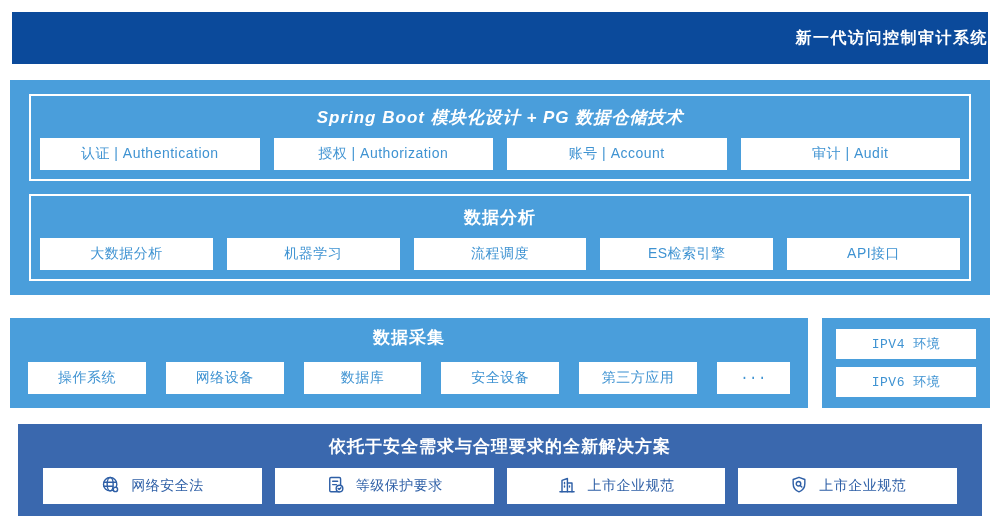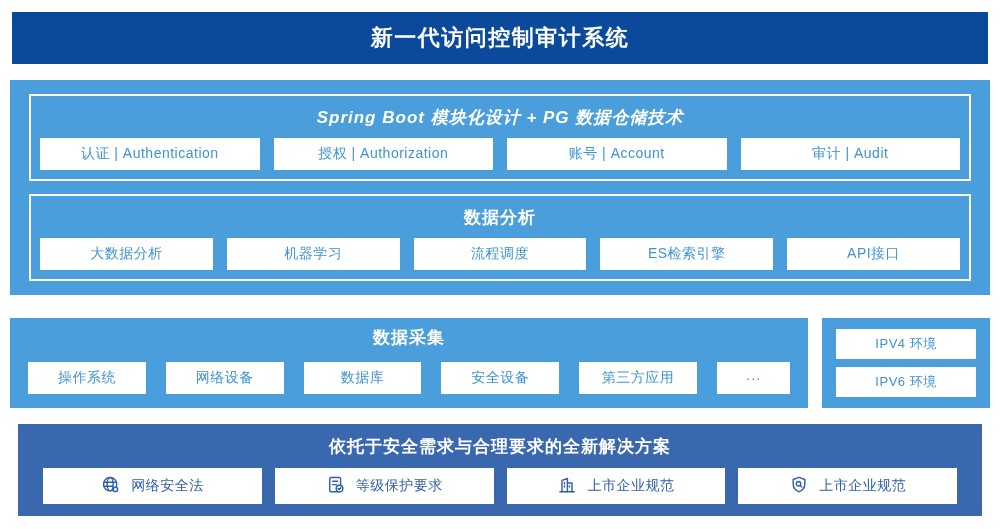--- a/index.html
+++ b/index.html
@@ -10,22 +10,22 @@
     font-family:"Liberation Sans","DejaVu Sans",sans-serif;
     overflow:hidden;
   }
 
   
   .banner {
     margin:12px 12px 0;
     height:52px;
     background:#0b4a9b;
     color:#fff;
-    display:flex; align-items:center; justify-content:center;
-    font-size:22px; font-weight:bold; letter-spacing:1.5px;
+    display:flex; align-items:center; justify-content:flex-end;
+    font-size:16px; font-weight:bold; letter-spacing:1.5px;
   }
 
   
   .platform {
     margin:16px 10px 0;
     background:#4a9edb;
     padding:14px 19px;
     display:flex; flex-direction:column; gap:13px;
     height:215px;
   }
@@ -51,20 +51,21 @@
     display:flex; align-items:center; justify-content:center;
     color:#3f93d2; font-size:14px; letter-spacing:0.5px;
     white-space:nowrap;
   }
 
   
   .mid-row {
     margin:23px 10px 0;
     display:flex; gap:14px;
     height:90px;
+    font-family:Liberation Mono, monospace;
   }
   .collection {
     flex:1;
     background:#4a9edb;
     display:flex; flex-direction:column;
   }
   .collection .panel-title { padding:8px 0 9px; }
   .collection .box-row { padding:4px 18px; gap:20px; }
   .wbox.narrow { flex:0.62; }
 

